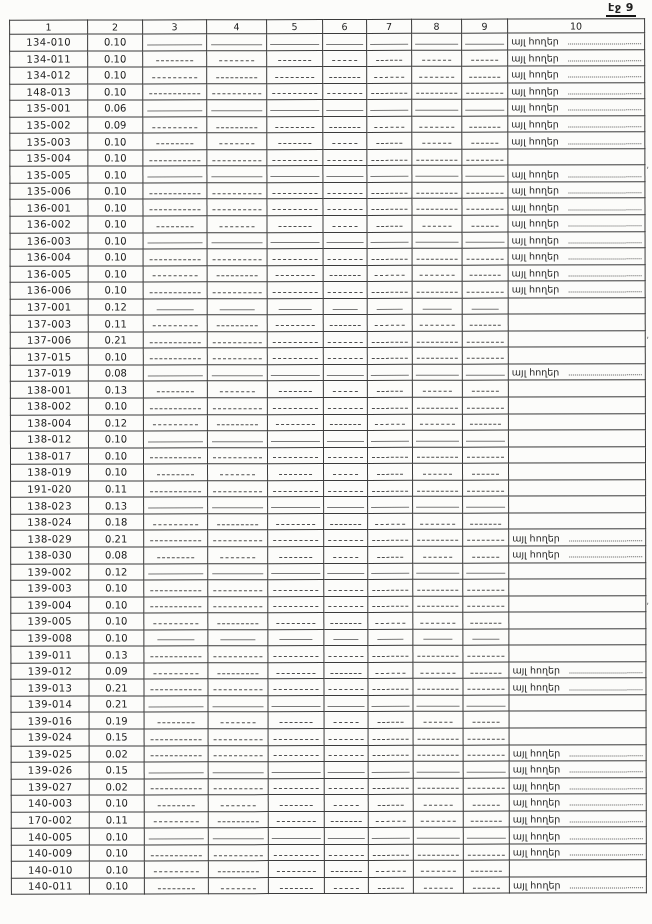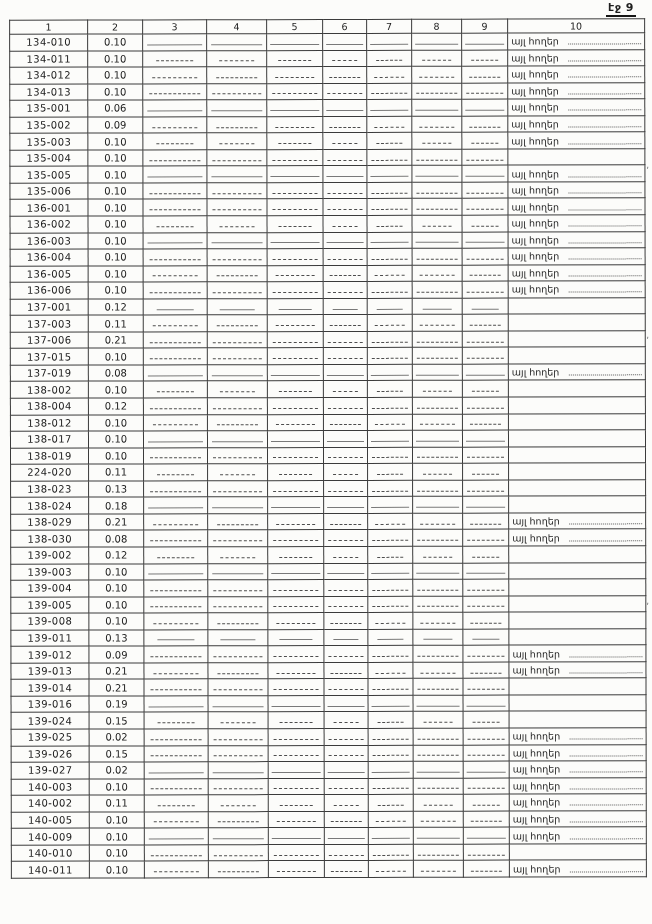--- a/index.html
+++ b/index.html
@@ -158,21 +158,21 @@
           <td class="empty"><span class="dash"></span></td>
           <td class="empty"><span class="dash"></span></td>
           <td class="note">
             <div class="note-wrap">
               <span class="note-text">այլ հողեր</span>
               <span class="leader"></span>
             </div>
           </td>
         </tr>
         <tr>
-          <td class="code">134-013</td>
+          <td class="code">148-013</td>
           <td class="val">0.10</td>
           <td class="empty"><span class="dash"></span></td>
           <td class="empty"><span class="dash"></span></td>
           <td class="empty"><span class="dash"></span></td>
           <td class="empty"><span class="dash"></span></td>
           <td class="empty"><span class="dash"></span></td>
           <td class="empty"><span class="dash"></span></td>
           <td class="empty"><span class="dash"></span></td>
           <td class="note">
             <div class="note-wrap">
@@ -439,20 +439,32 @@
           <td class="empty"><span class="dash"></span></td>
           <td class="empty"><span class="dash"></span></td>
           <td class="note">
             <div class="note-wrap">
               <span class="note-text">այլ հողեր</span>
               <span class="leader"></span>
             </div>
           </td>
         </tr>
         <tr>
+          <td class="code">138-001</td>
+          <td class="val">0.13</td>
+          <td class="empty"><span class="dash"></span></td>
+          <td class="empty"><span class="dash"></span></td>
+          <td class="empty"><span class="dash"></span></td>
+          <td class="empty"><span class="dash"></span></td>
+          <td class="empty"><span class="dash"></span></td>
+          <td class="empty"><span class="dash"></span></td>
+          <td class="empty"><span class="dash"></span></td>
+          <td class="note"></td>
+        </tr>
+        <tr>
           <td class="code">138-002</td>
           <td class="val">0.10</td>
           <td class="empty"><span class="dash"></span></td>
           <td class="empty"><span class="dash"></span></td>
           <td class="empty"><span class="dash"></span></td>
           <td class="empty"><span class="dash"></span></td>
           <td class="empty"><span class="dash"></span></td>
           <td class="empty"><span class="dash"></span></td>
           <td class="empty"><span class="dash"></span></td>
           <td class="note"></td>
@@ -499,21 +511,21 @@
           <td class="empty"><span class="dash"></span></td>
           <td class="empty"><span class="dash"></span></td>
           <td class="empty"><span class="dash"></span></td>
           <td class="empty"><span class="dash"></span></td>
           <td class="empty"><span class="dash"></span></td>
           <td class="empty"><span class="dash"></span></td>
           <td class="empty"><span class="dash"></span></td>
           <td class="note"></td>
         </tr>
         <tr>
-          <td class="code">224-020</td>
+          <td class="code">191-020</td>
           <td class="val">0.11</td>
           <td class="empty"><span class="dash"></span></td>
           <td class="empty"><span class="dash"></span></td>
           <td class="empty"><span class="dash"></span></td>
           <td class="empty"><span class="dash"></span></td>
           <td class="empty"><span class="dash"></span></td>
           <td class="empty"><span class="dash"></span></td>
           <td class="empty"><span class="dash"></span></td>
           <td class="note"></td>
         </tr>
@@ -779,21 +791,21 @@
           <td class="empty"><span class="dash"></span></td>
           <td class="empty"><span class="dash"></span></td>
           <td class="note">
             <div class="note-wrap">
               <span class="note-text">այլ հողեր</span>
               <span class="leader"></span>
             </div>
           </td>
         </tr>
         <tr>
-          <td class="code">140-002</td>
+          <td class="code">170-002</td>
           <td class="val">0.11</td>
           <td class="empty"><span class="dash"></span></td>
           <td class="empty"><span class="dash"></span></td>
           <td class="empty"><span class="dash"></span></td>
           <td class="empty"><span class="dash"></span></td>
           <td class="empty"><span class="dash"></span></td>
           <td class="empty"><span class="dash"></span></td>
           <td class="empty"><span class="dash"></span></td>
           <td class="note">
             <div class="note-wrap">

